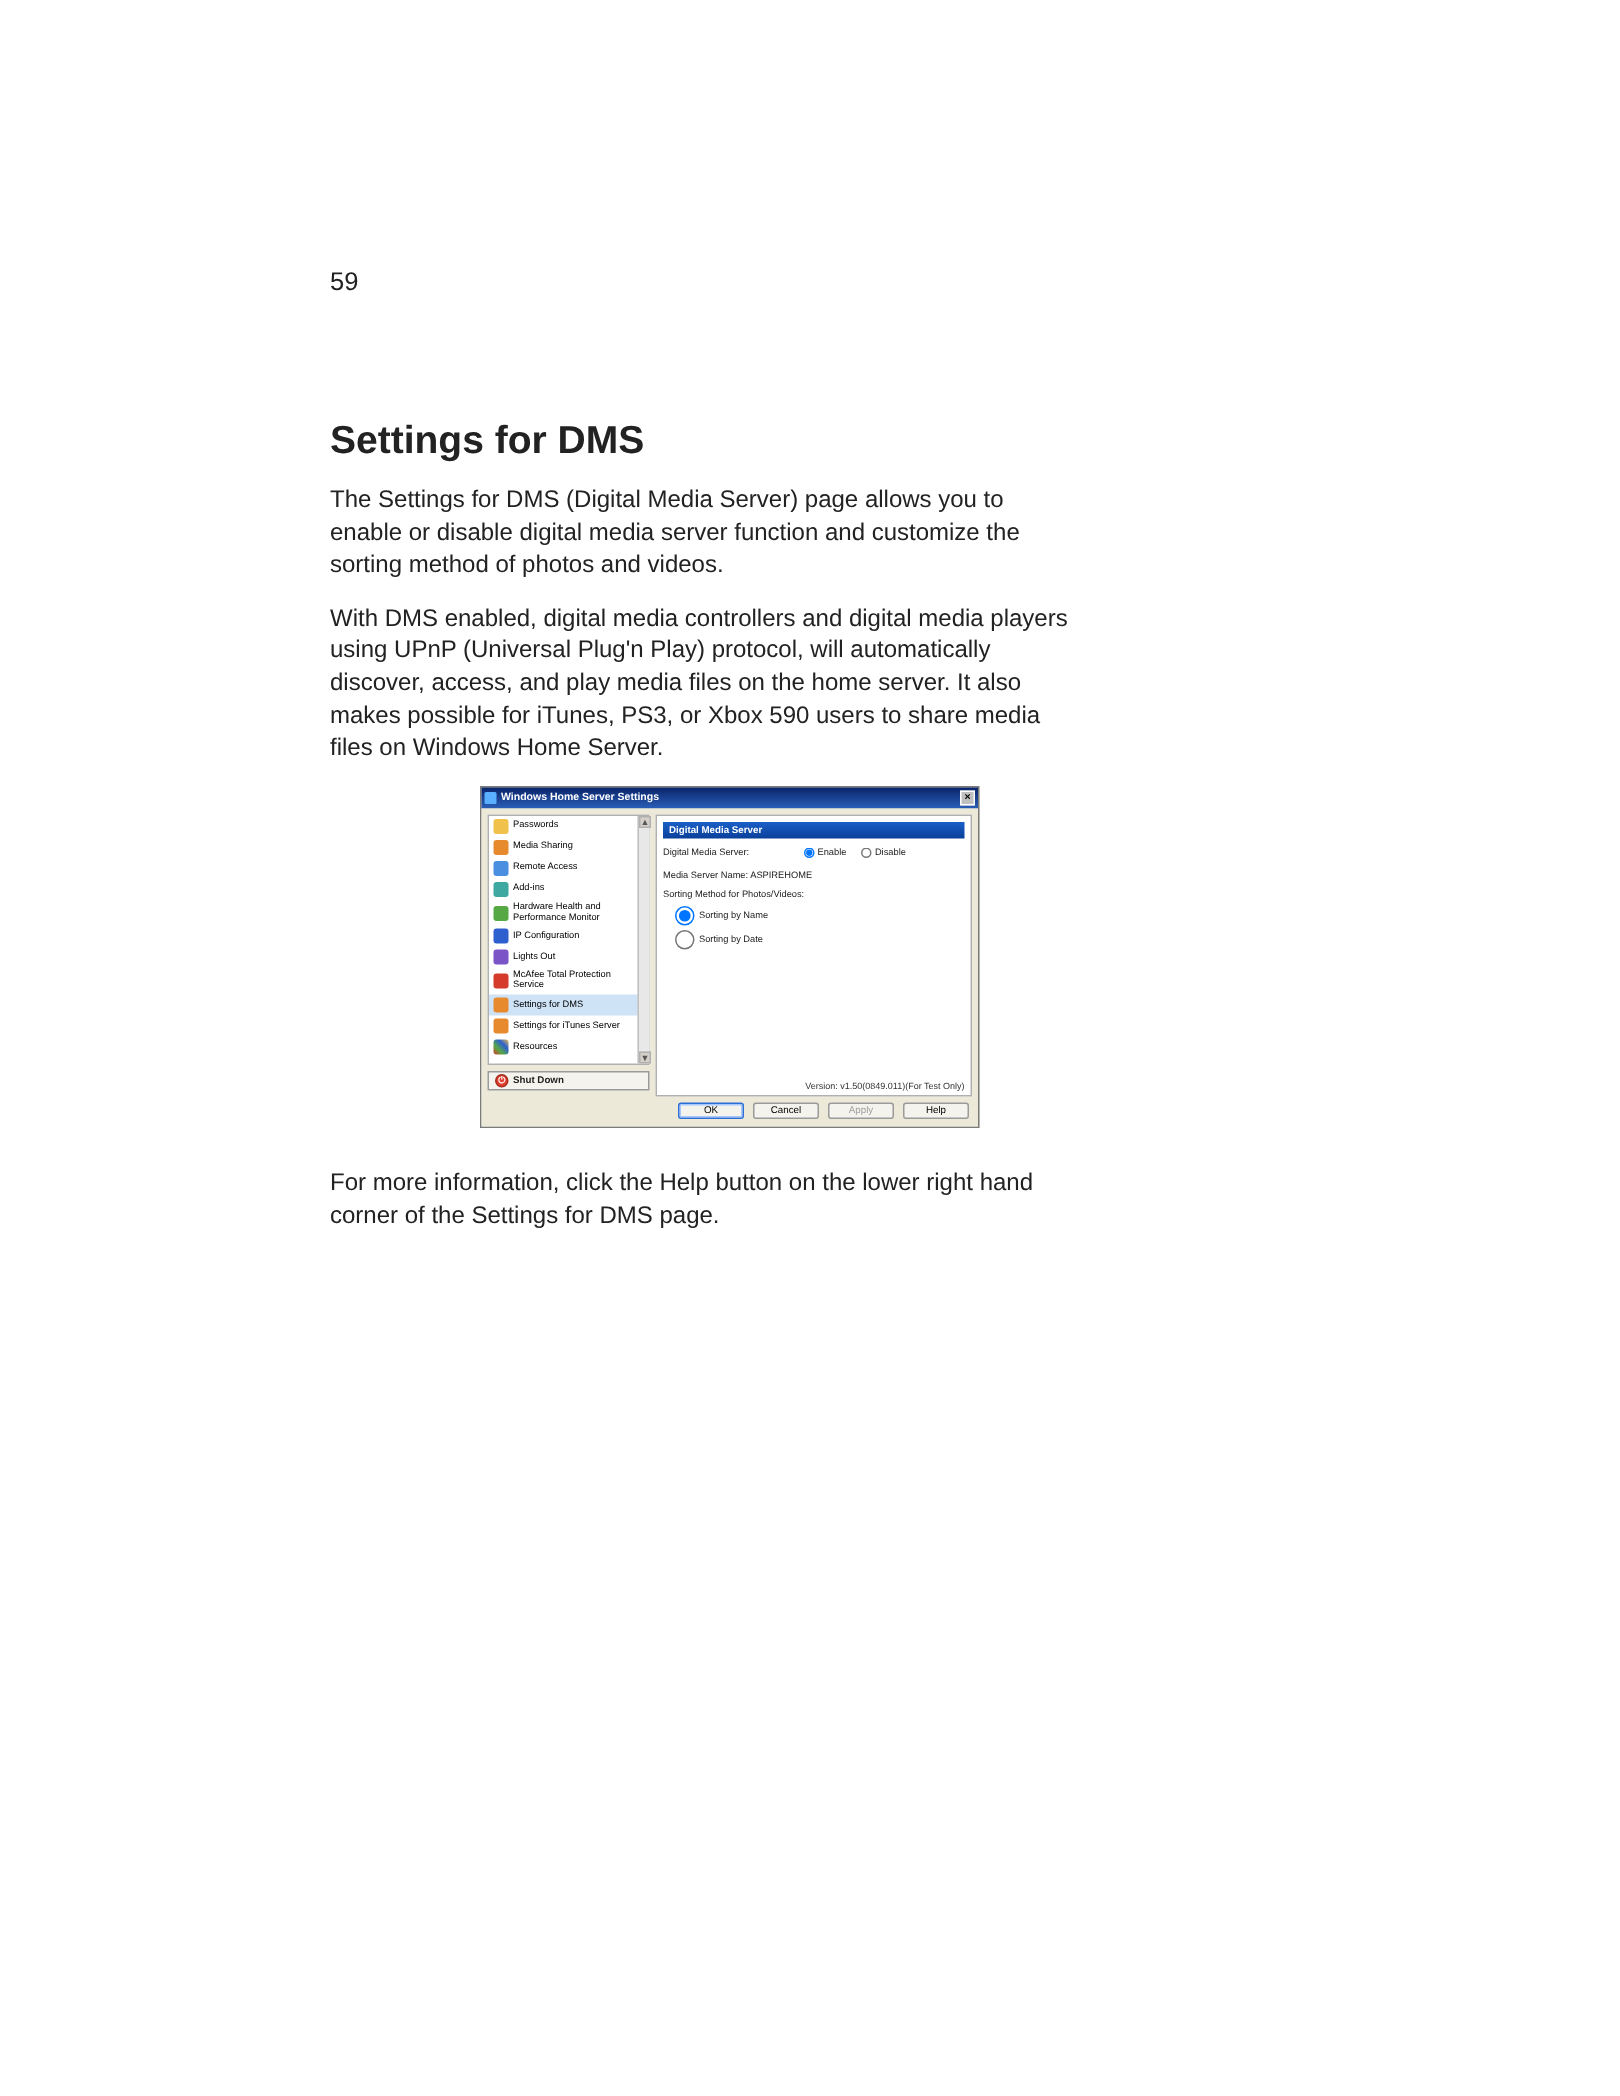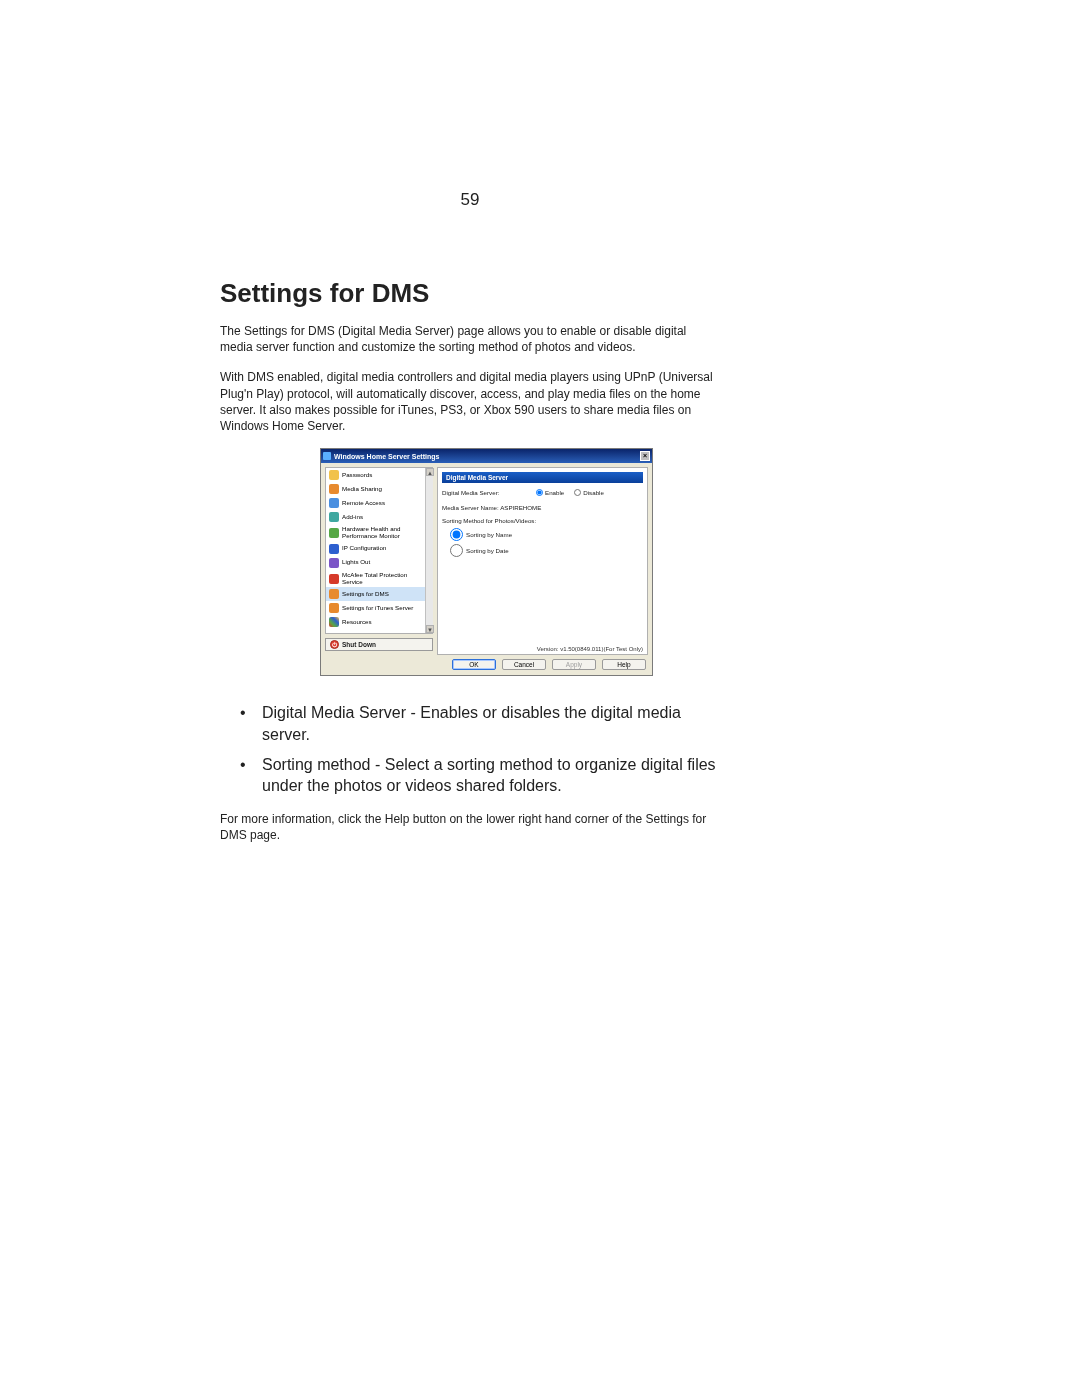--- a/index.html
+++ b/index.html
@@ -7,40 +7,40 @@
     width: 1080px;
     height: 1397px;
     background: #ffffff;
     font-family: "Segoe UI", Tahoma, Arial, sans-serif;
     color: #222;
     position: relative;
   }
   .page-number {
     position: absolute;
     left: 220px;
-    top: 190px;
+    top: 178px;
     width: 500px;
-    text-align: center;
+    text-align: left;
     font-size: 17px;
   }
   .content {
     position: absolute;
     left: 220px;
     top: 230px;
     width: 500px;
     margin-top: 48px;
   }
   h1.heading {
     font-size: 26px;
     font-weight: 600;
     margin-bottom: 14px;
     color: #222;
   }
   p.body {
-    font-size: 12px;
+    font-size: 16px;
     line-height: 1.35;
     margin-bottom: 14px;
   }
   ul.bullets {
     list-style: none;
     margin: 6px 0 14px 0;
   }
   ul.bullets li {
     font-size: 16px;
     line-height: 1.35;
@@ -328,18 +328,14 @@
       </div>
     </div>
     <div class="dlg-buttons">
       <button class="primary">OK</button>
       <button>Cancel</button>
       <button class="disabled">Apply</button>
       <button>Help</button>
     </div>
   </div>
 
-  <ul class="bullets">
-    <li>Digital Media Server - Enables or disables the digital media server.</li>
-    <li>Sorting method - Select a sorting method to organize digital files under the photos or videos shared folders.</li>
-  </ul>
   <p class="body">For more information, click the Help button on the lower right hand corner of the Settings for DMS page.</p>
 </div>
 
 </body></html>

